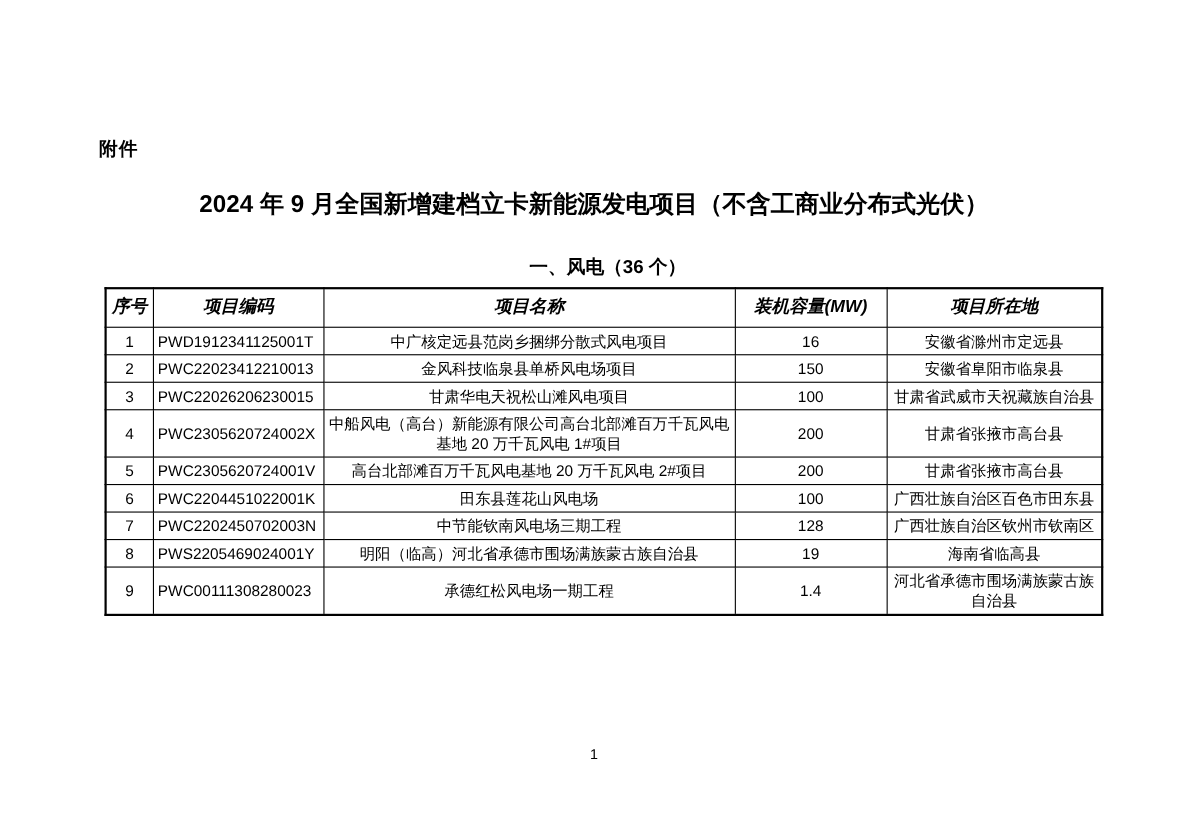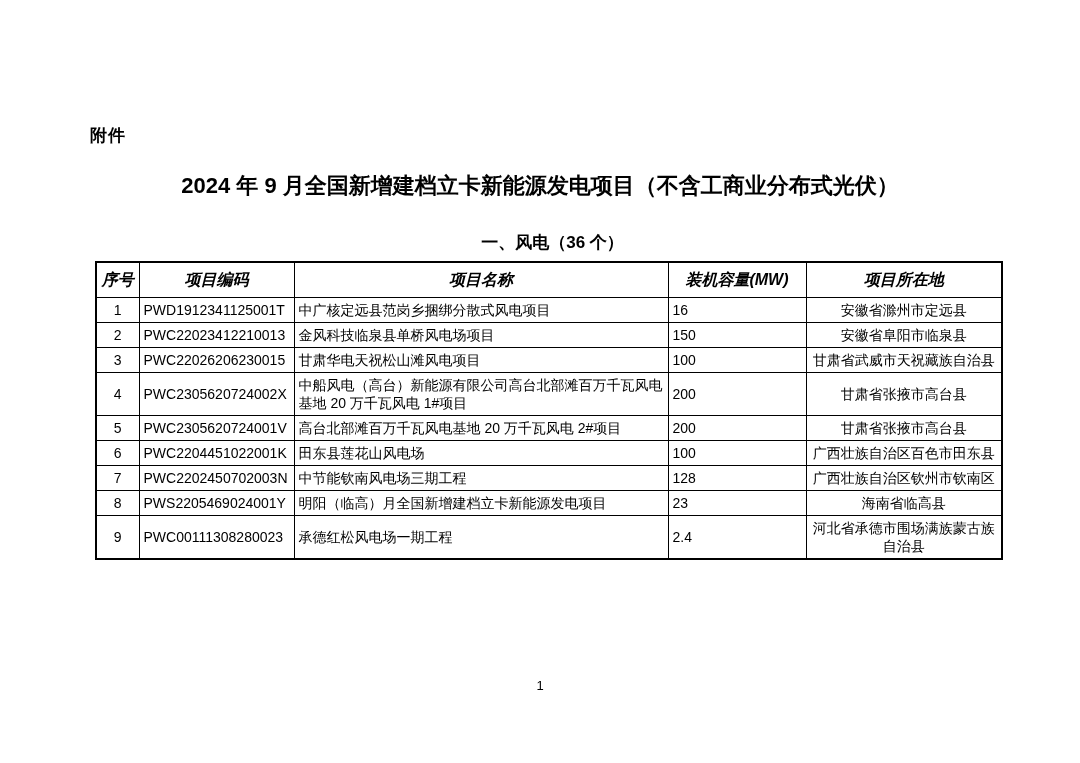--- a/index.html
+++ b/index.html
@@ -64,22 +64,22 @@
     font-size: 16px;
     font-weight: bold;
     height: 35px;
     text-align: center;
     word-break: keep-all;
     font-style: italic;
   }
   table.projects td { height: 24px; }
   .col-seq      { width: 43px;  text-align: center; }
   .col-code     { width: 155px; text-align: left; }
-  .col-name     { width: 374px; text-align: left; }
-  .col-capacity { width: 138px; text-align: left; }
+  .col-name     { width: 374px; text-align: center; }
+  .col-capacity { width: 138px; text-align: center; }
   .col-location { width: 196px; text-align: center; }
   .page-number {
     position: absolute;
     left: 0;
     right: 0;
     top: 678px;
     text-align: center;
     font-size: 13px;
   }
 </style>
@@ -157,29 +157,29 @@
         <tr>
           <td class="col-seq">7</td>
           <td class="col-code">PWC2202450702003N</td>
           <td class="col-name">中节能钦南风电场三期工程</td>
           <td class="col-capacity">128</td>
           <td class="col-location">广西壮族自治区钦州市钦南区</td>
         </tr>
         <tr>
           <td class="col-seq">8</td>
           <td class="col-code">PWS2205469024001Y</td>
-          <td class="col-name">明阳（临高）月全国新增建档立卡新能源发电项目</td>
-          <td class="col-capacity">23</td>
+          <td class="col-name">明阳（临高）河北省承德市围场满族蒙古族自治县</td>
+          <td class="col-capacity">19</td>
           <td class="col-location">海南省临高县</td>
         </tr>
         <tr>
           <td class="col-seq">9</td>
           <td class="col-code">PWC00111308280023</td>
           <td class="col-name">承德红松风电场一期工程</td>
-          <td class="col-capacity">2.4</td>
+          <td class="col-capacity">1.4</td>
           <td class="col-location">河北省承德市围场满族蒙古族自治县</td>
         </tr>
       </tbody>
   </table>
 
   <div class="page-number">1</div>
 
 </div>
 
 </body></html>

